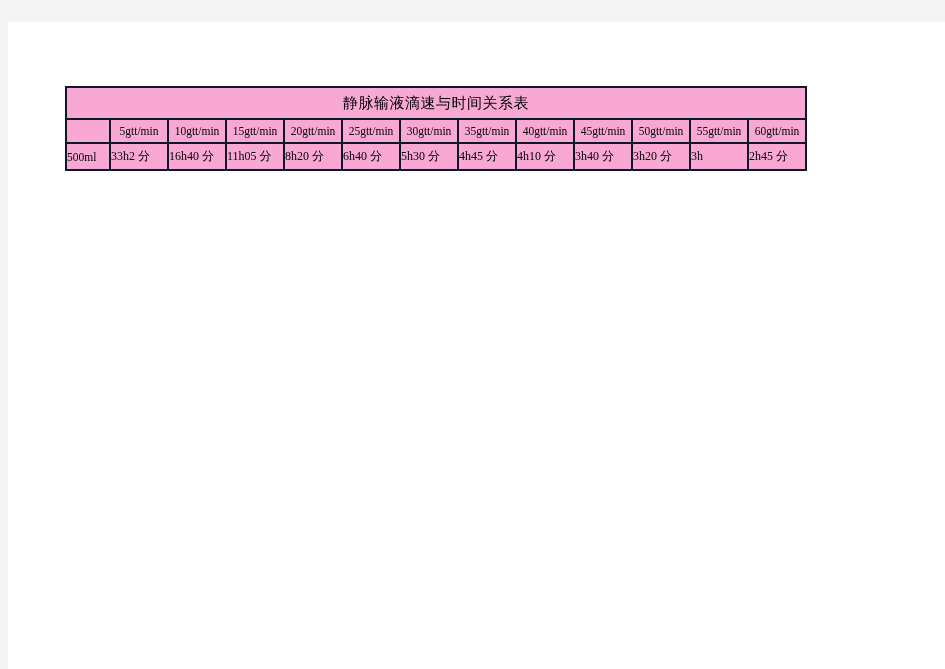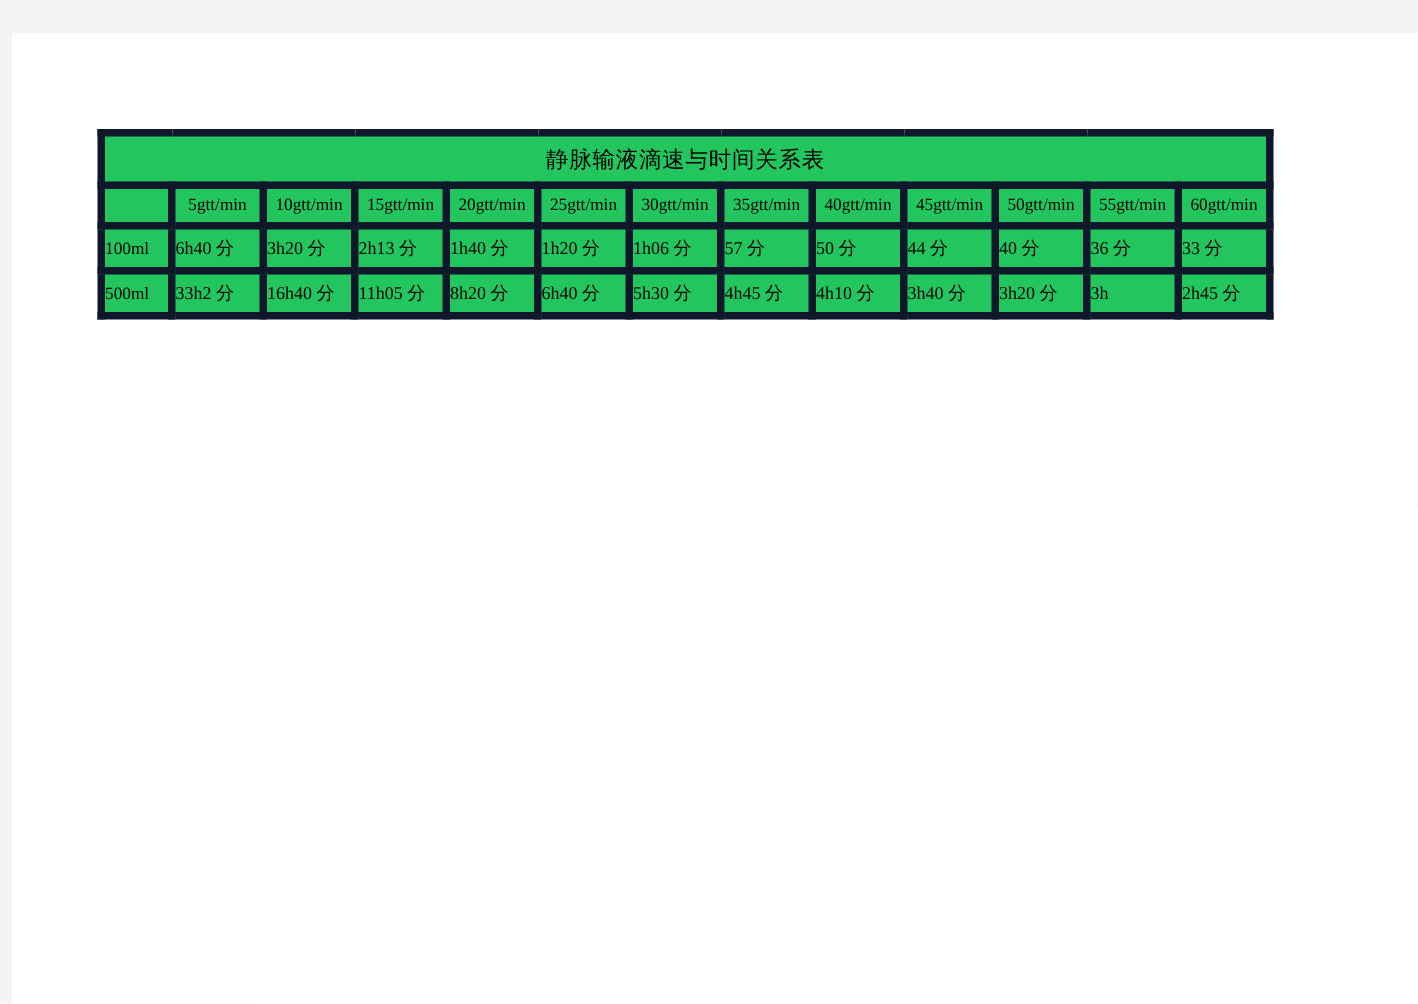--- a/index.html
+++ b/index.html
@@ -31,25 +31,25 @@
   }
 
   table.drip-table {
     border-collapse: collapse;
     table-layout: fixed;
     background: #ffffff;
   }
 
   table.drip-table td,
   table.drip-table th {
-    border: 5px solid #0f172a;
+    border: 2px solid #0f172a;
     padding: 0;
     margin: 0;
     font-weight: normal;
-    background: #22c55e;
+    background: #f9a8d4;
   }
 
   
   table.drip-table {
     border: 1px solid #8a8a8a;
   }
 
   .title-cell {
     height: 30px;
     text-align: center;
@@ -116,35 +116,20 @@
           <td class="col-head">25gtt/min</td>
           <td class="col-head">30gtt/min</td>
           <td class="col-head">35gtt/min</td>
           <td class="col-head">40gtt/min</td>
           <td class="col-head">45gtt/min</td>
           <td class="col-head">50gtt/min</td>
           <td class="col-head">55gtt/min</td>
           <td class="col-head">60gtt/min</td>
         </tr>
 
-        <tr>
-          <td class="row-head">100ml</td>
-          <td class="data-cell">6h40 分</td>
-          <td class="data-cell">3h20 分</td>
-          <td class="data-cell">2h13 分</td>
-          <td class="data-cell">1h40 分</td>
-          <td class="data-cell">1h20 分</td>
-          <td class="data-cell">1h06 分</td>
-          <td class="data-cell">57 分</td>
-          <td class="data-cell">50 分</td>
-          <td class="data-cell">44 分</td>
-          <td class="data-cell">40 分</td>
-          <td class="data-cell">36 分</td>
-          <td class="data-cell">33 分</td>
-        </tr>
 
 
         <tr>
           <td class="row-head">500ml</td>
           <td class="data-cell">33h2 分</td>
           <td class="data-cell">16h40 分</td>
           <td class="data-cell">11h05 分</td>
           <td class="data-cell">8h20 分</td>
           <td class="data-cell">6h40 分</td>
           <td class="data-cell">5h30 分</td>

